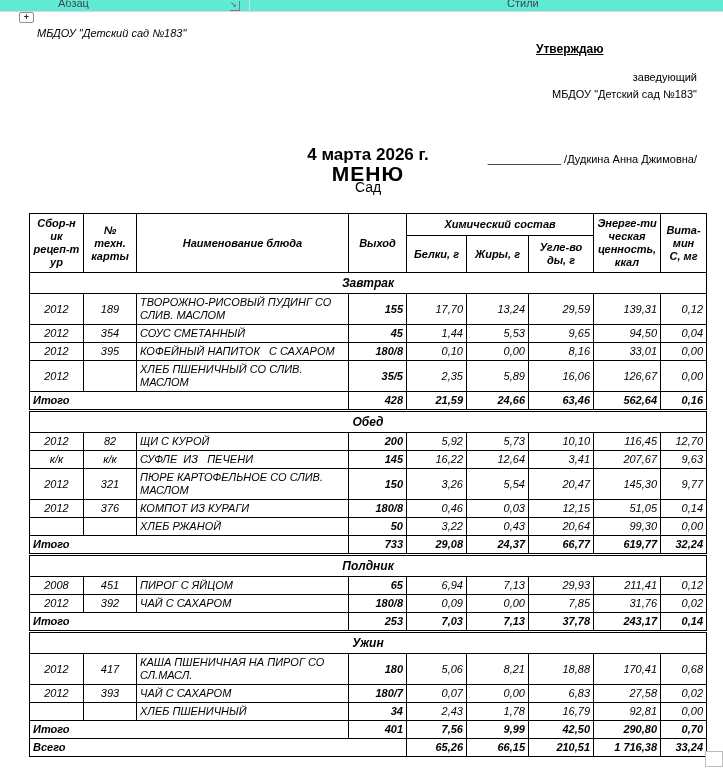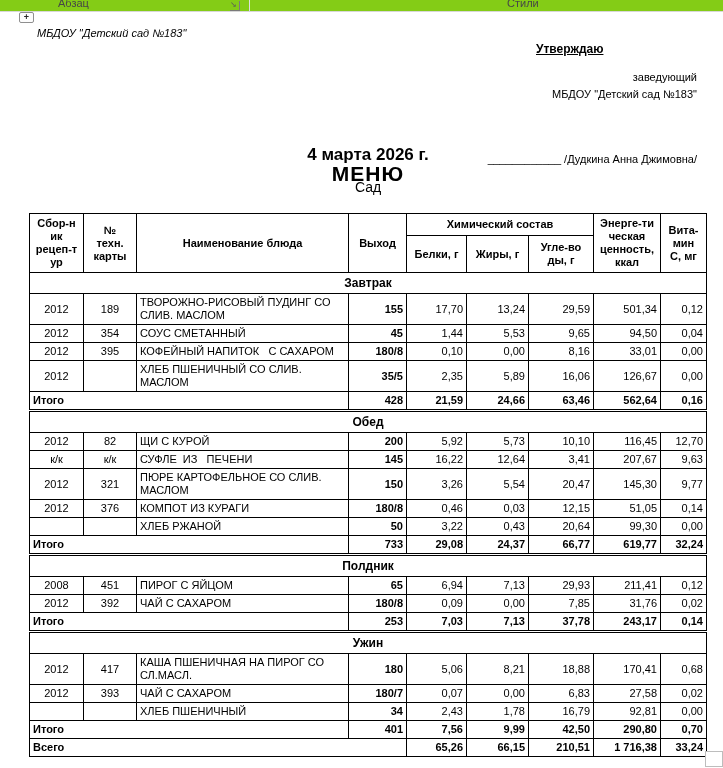--- a/index.html
+++ b/index.html
@@ -3,21 +3,21 @@
 <meta charset="utf-8">
 <style>
   html,body{margin:0;padding:0;background:#fff;}
   body{
     width:723px;height:768px;overflow:hidden;position:relative;
     font-family:"Liberation Sans",sans-serif;color:#000;
   }
   
   .ribbon{
     position:absolute;top:0;left:0;width:723px;height:11px;
-    background:#84cc16;border-bottom:1px solid #d8d8d8;overflow:hidden;
+    background:#5eead4;border-bottom:1px solid #d8d8d8;overflow:hidden;
   }
   .rgroup{position:absolute;top:-3px;font-size:11px;color:#474747;white-space:nowrap;}
   .rgroup.g1{left:58px;}
   .rgroup.g2{left:507px;}
   .launcher{
     position:absolute;left:230px;top:1px;width:9px;height:9px;
     border-right:1px solid #7a7a7a;border-bottom:1px solid #7a7a7a;
     font-size:8px;line-height:8px;color:#5a5a5a;text-align:left;
   }
   .rdiv{position:absolute;left:249px;top:0;width:1px;height:11px;background:#dedede;}
@@ -38,21 +38,21 @@
   .r3{top:93px;margin-top:48px;}
   .title{
     position:absolute;left:29px;width:678px;top:106px;text-align:center;
     font-family:Liberation Sans, sans-serif;font-size:21px;font-weight:bold;letter-spacing:1px;margin-top:44px;
   }
   .date{position:absolute;left:29px;width:678px;top:133px;text-align:center;font-size:17px;font-weight:bold;}
   .subtitle{position:absolute;left:29px;width:678px;top:167px;text-align:center;font-size:14px;font-weight:normal;}
 
   
   .tablewrap{position:absolute;left:29px;top:201px;width:680px;}
-  table.menu{border-collapse:collapse;table-layout:fixed;width:677px;font-size:11px;line-height:13px;}
+  table.menu{border-collapse:collapse;table-layout:fixed;width:677px;font-size:11px;line-height:13px;font-style:italic;}
   table.menu th,table.menu td{border:1px solid #000;vertical-align:middle;overflow:hidden;}
   table.menu th{
     font-weight:bold;text-align:center;white-space:pre-line;
     padding:3px 1px;line-height:13px;font-size:11px;
   }
   table.menu td{padding:2px 3px;}
   td.c{text-align:center;}
   td.r{text-align:right;}
   td.name{text-align:left;white-space:pre-wrap;}
   td.out{text-align:right;font-weight:bold;}
@@ -137,21 +137,21 @@
             <td colspan="9">Завтрак</td>
           </tr>
           <tr>
             <td class="c">2012</td>
             <td class="c">189</td>
             <td class="name">ТВОРОЖНО-РИСОВЫЙ ПУДИНГ СО СЛИВ. МАСЛОМ</td>
             <td class="out">155</td>
             <td class="r">17,70</td>
             <td class="r">13,24</td>
             <td class="r">29,59</td>
-            <td class="r">501,34</td>
+            <td class="r">139,31</td>
             <td class="r">0,12</td>
           </tr>
           <tr>
             <td class="c">2012</td>
             <td class="c">354</td>
             <td class="name">СОУС СМЕТАННЫЙ</td>
             <td class="out">45</td>
             <td class="r">1,44</td>
             <td class="r">5,53</td>
             <td class="r">9,65</td>

